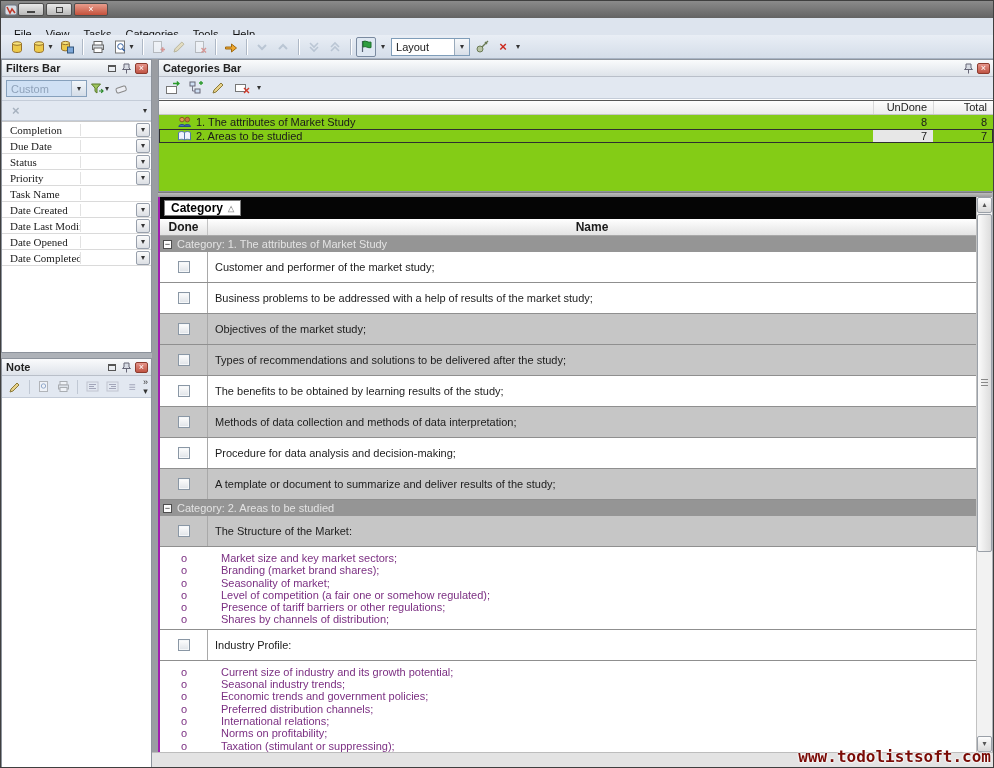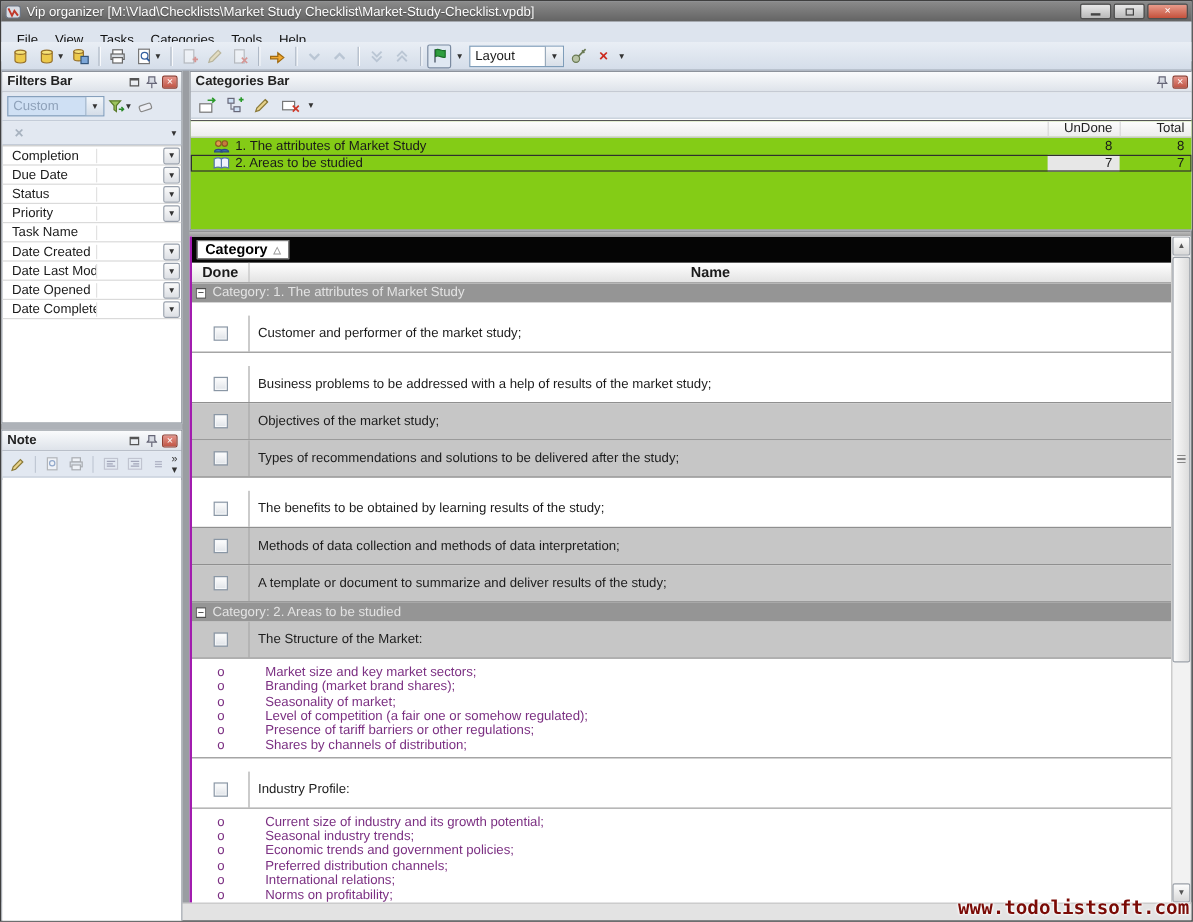--- a/index.html
+++ b/index.html
@@ -56,21 +56,21 @@
   
   #filtersPanel { left:0; top:58px; width:151px; height:294px; }
   .ftool1 { height:24px; }
   .ftool2 { height:20px; }
   .fcombo { display:flex; height:17px; border:1px solid #86a0bc; background:#cfe0f4; align-items:center; }
   .fcombo .cval { width:64px; padding:0 4px; color:#8fa2ba; }
   .fcombo .cbtn { width:15px; height:100%; border-left:1px solid #a6b8cc; background:linear-gradient(#f2f6fa,#d4dde8);
     display:flex; align-items:center; justify-content:center; }
   .ftool2 .bigx { color:#a7b2bf; font-size:13px; font-weight:bold; margin-left:6px; }
   .ftool2 .rcaret { margin-left:auto; margin-right:4px; }
-  .fgrid { border-top:1px solid #c9c9c9; }
+  .fgrid { border-top:1px solid #c9c9c9;font-family:Liberation Serif, serif; }
   .frow { height:16px; display:flex; align-items:center; border-bottom:1px solid #dadada; }
   .flabel { width:79px; padding-left:8px; white-space:nowrap; overflow:hidden; border-right:1px solid #e2e2e2; }
   .fmid { flex:1; }
   .fdd { width:14px; height:14px; margin-right:1px; border:1px solid #98a0ac; border-radius:2px;
     background:linear-gradient(#fbfbfb,#dcdfe4); display:flex; align-items:center; justify-content:center; }
 
   
   #notePanel { left:0; top:357px; width:151px; height:468px; }
   .ntool { height:22px; gap:2px; }
   .ntool .nsep { width:1px; height:14px; background:#c0c8d4; margin:0 3px; }
@@ -108,21 +108,21 @@
   .colhdr { position:absolute; left:0; top:22px; right:16px; height:17px;
     background:linear-gradient(#ffffff,#e3e3e3); border-bottom:1px solid #a8a8a8; display:flex; }
   .colhdr .cdone { width:48px; text-align:center; font-weight:bold; font-size:12px; line-height:16px;
     border-right:1px solid #c2c2c2; }
   .colhdr .cname { flex:1; text-align:center; font-weight:bold; font-size:12px; line-height:16px; }
   .taskrows { position:absolute; left:0; top:39px; right:16px; bottom:0; overflow:hidden; }
   .ghdr { height:16px; background:#959595; color:#e3e3e3; display:flex; align-items:center; }
   .gbox { width:9px; height:9px; border:1px solid #4e4e4e; background:#fdfdfd; color:#222;
     font-size:9px; line-height:7px; text-align:center; margin:0 5px 0 3px; flex:none; }
   .trow { height:31px; display:flex; border-bottom:1px solid #8f8f8f; }
-  .trow.w { background:#fff;margin-top:11px; }
+  .trow.w { background:#fff; }
   .trow.g { background:#c6c6c6; }
   .tdone { width:48px; border-right:1px solid #a9a9a9; display:flex; align-items:center; justify-content:center; }
   .cb { width:12px; height:12px; border:1px solid #8a97a5; background:linear-gradient(#fefefe,#dfe3e8);
     box-shadow:inset 0 0 0 1px #f5f7f9; }
   .tname { flex:1; display:flex; align-items:center; padding-left:7px; color:#1c1c1c; }
   .notes { background:#fff; border-bottom:1px solid #8f8f8f; padding:5px 0 3px 0; }
   .nline { height:12.3px; display:flex; color:#7b2f82; line-height:12.3px; }
   .nmark { width:48px; text-align:center; flex:none; }
   .ntext { padding-left:13px; white-space:nowrap; overflow:hidden; }
 
@@ -150,21 +150,20 @@
 
 <div class="window">
 
   <div class="titlebar">
     <span>
       <svg width="14" height="14" viewBox="0 0 14 14">
           <rect x="1" y="2" width="12" height="10" rx="2" fill="#d8dde4" stroke="#6d7684"></rect>
           <path d="M3 4l3 6 2-4 3 4" fill="none" stroke="#c0392b" stroke-width="1.6"></path>
         </svg>
     </span>
-    <span class="ttext">Vip organizer [M:\Vlad\Checklists\Market Study Checklist\Market-Study-Checklist.vpdb]</span>
     <span class="winbtns">
       <span class="wbtn">
           <span class="minbar"></span>
         </span>
       <span class="wbtn">
           <span class="restbox"></span>
         </span>
       <span class="wbtn close">
           <span>×</span>
         </span>
@@ -579,20 +578,26 @@
             <span class="cb"></span>
           </div>
         <div class="tname">The benefits to be obtained by learning results of the study;</div>
       </div>
       <div class="trow g">
         <div class="tdone">
             <span class="cb"></span>
           </div>
         <div class="tname">Methods of data collection and methods of data interpretation;</div>
       </div>
+      <div class="trow w">
+        <div class="tdone">
+            <span class="cb"></span>
+          </div>
+        <div class="tname">Procedure for data analysis and decision-making;</div>
+      </div>
       <div class="trow g">
         <div class="tdone">
             <span class="cb"></span>
           </div>
         <div class="tname">A template or document to summarize and deliver results of the study;</div>
       </div>
 
       <div class="ghdr">
         <span class="gbox">−</span>
         <span>Category: 2. Areas to be studied</span>

